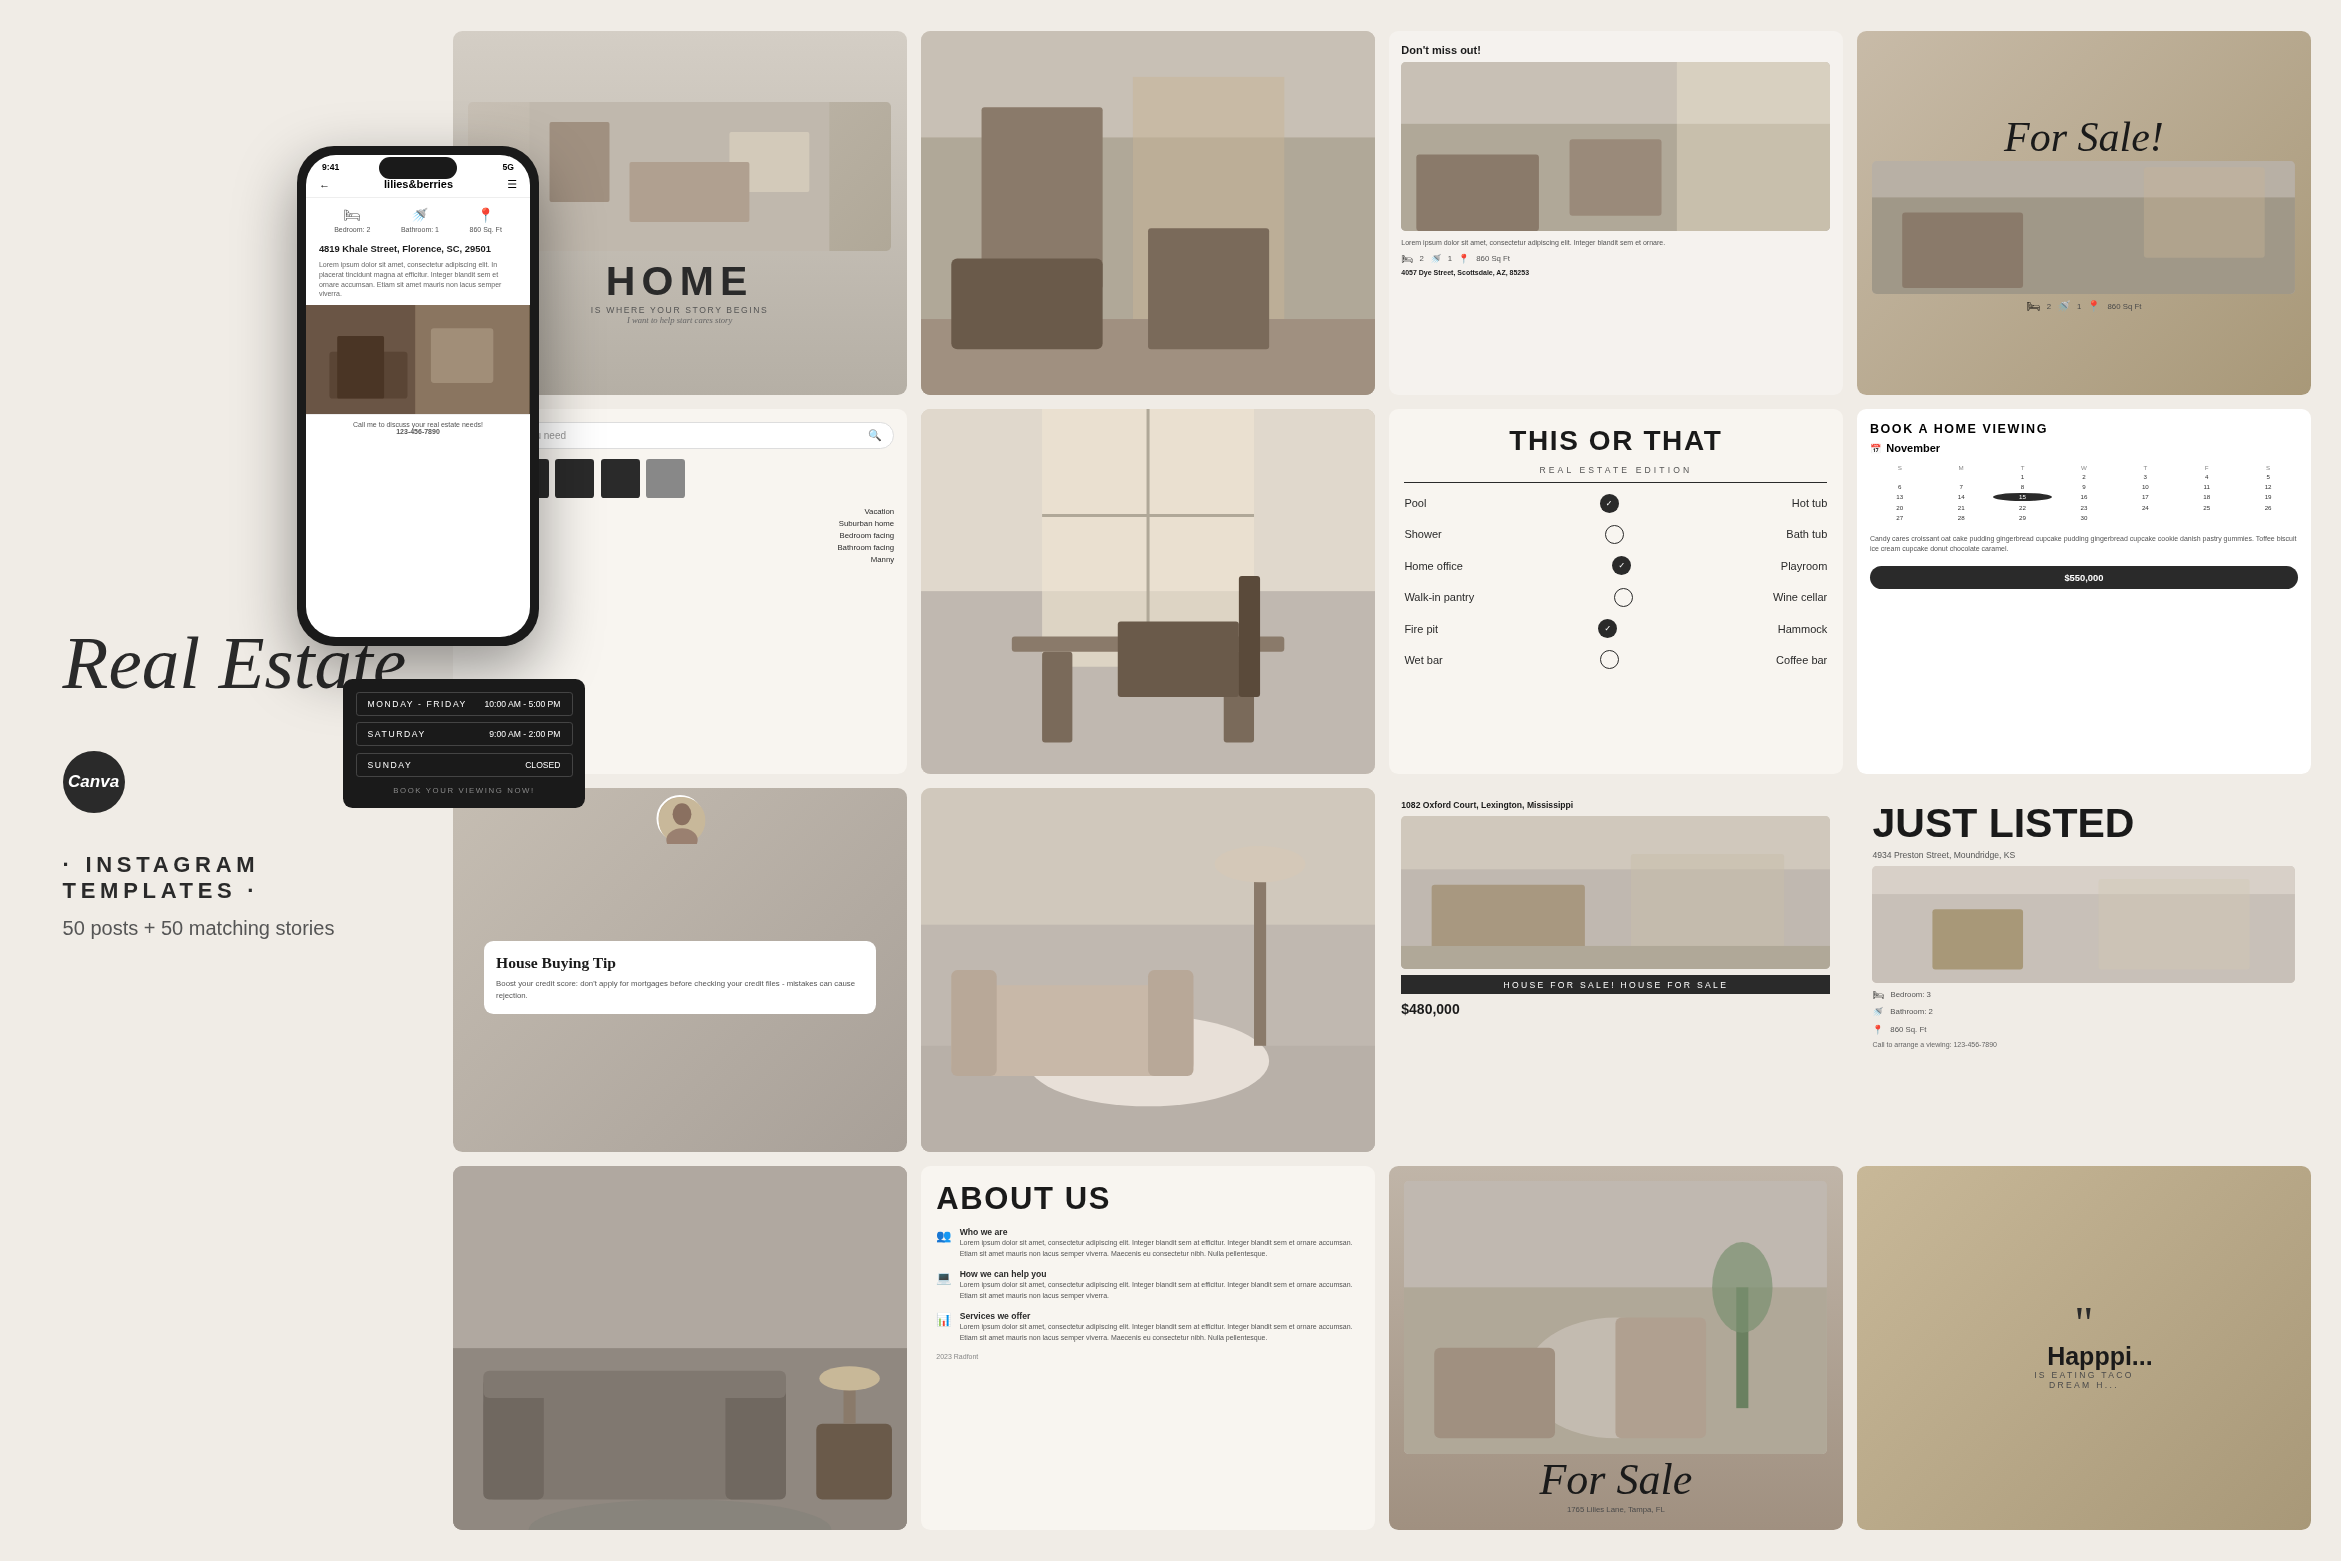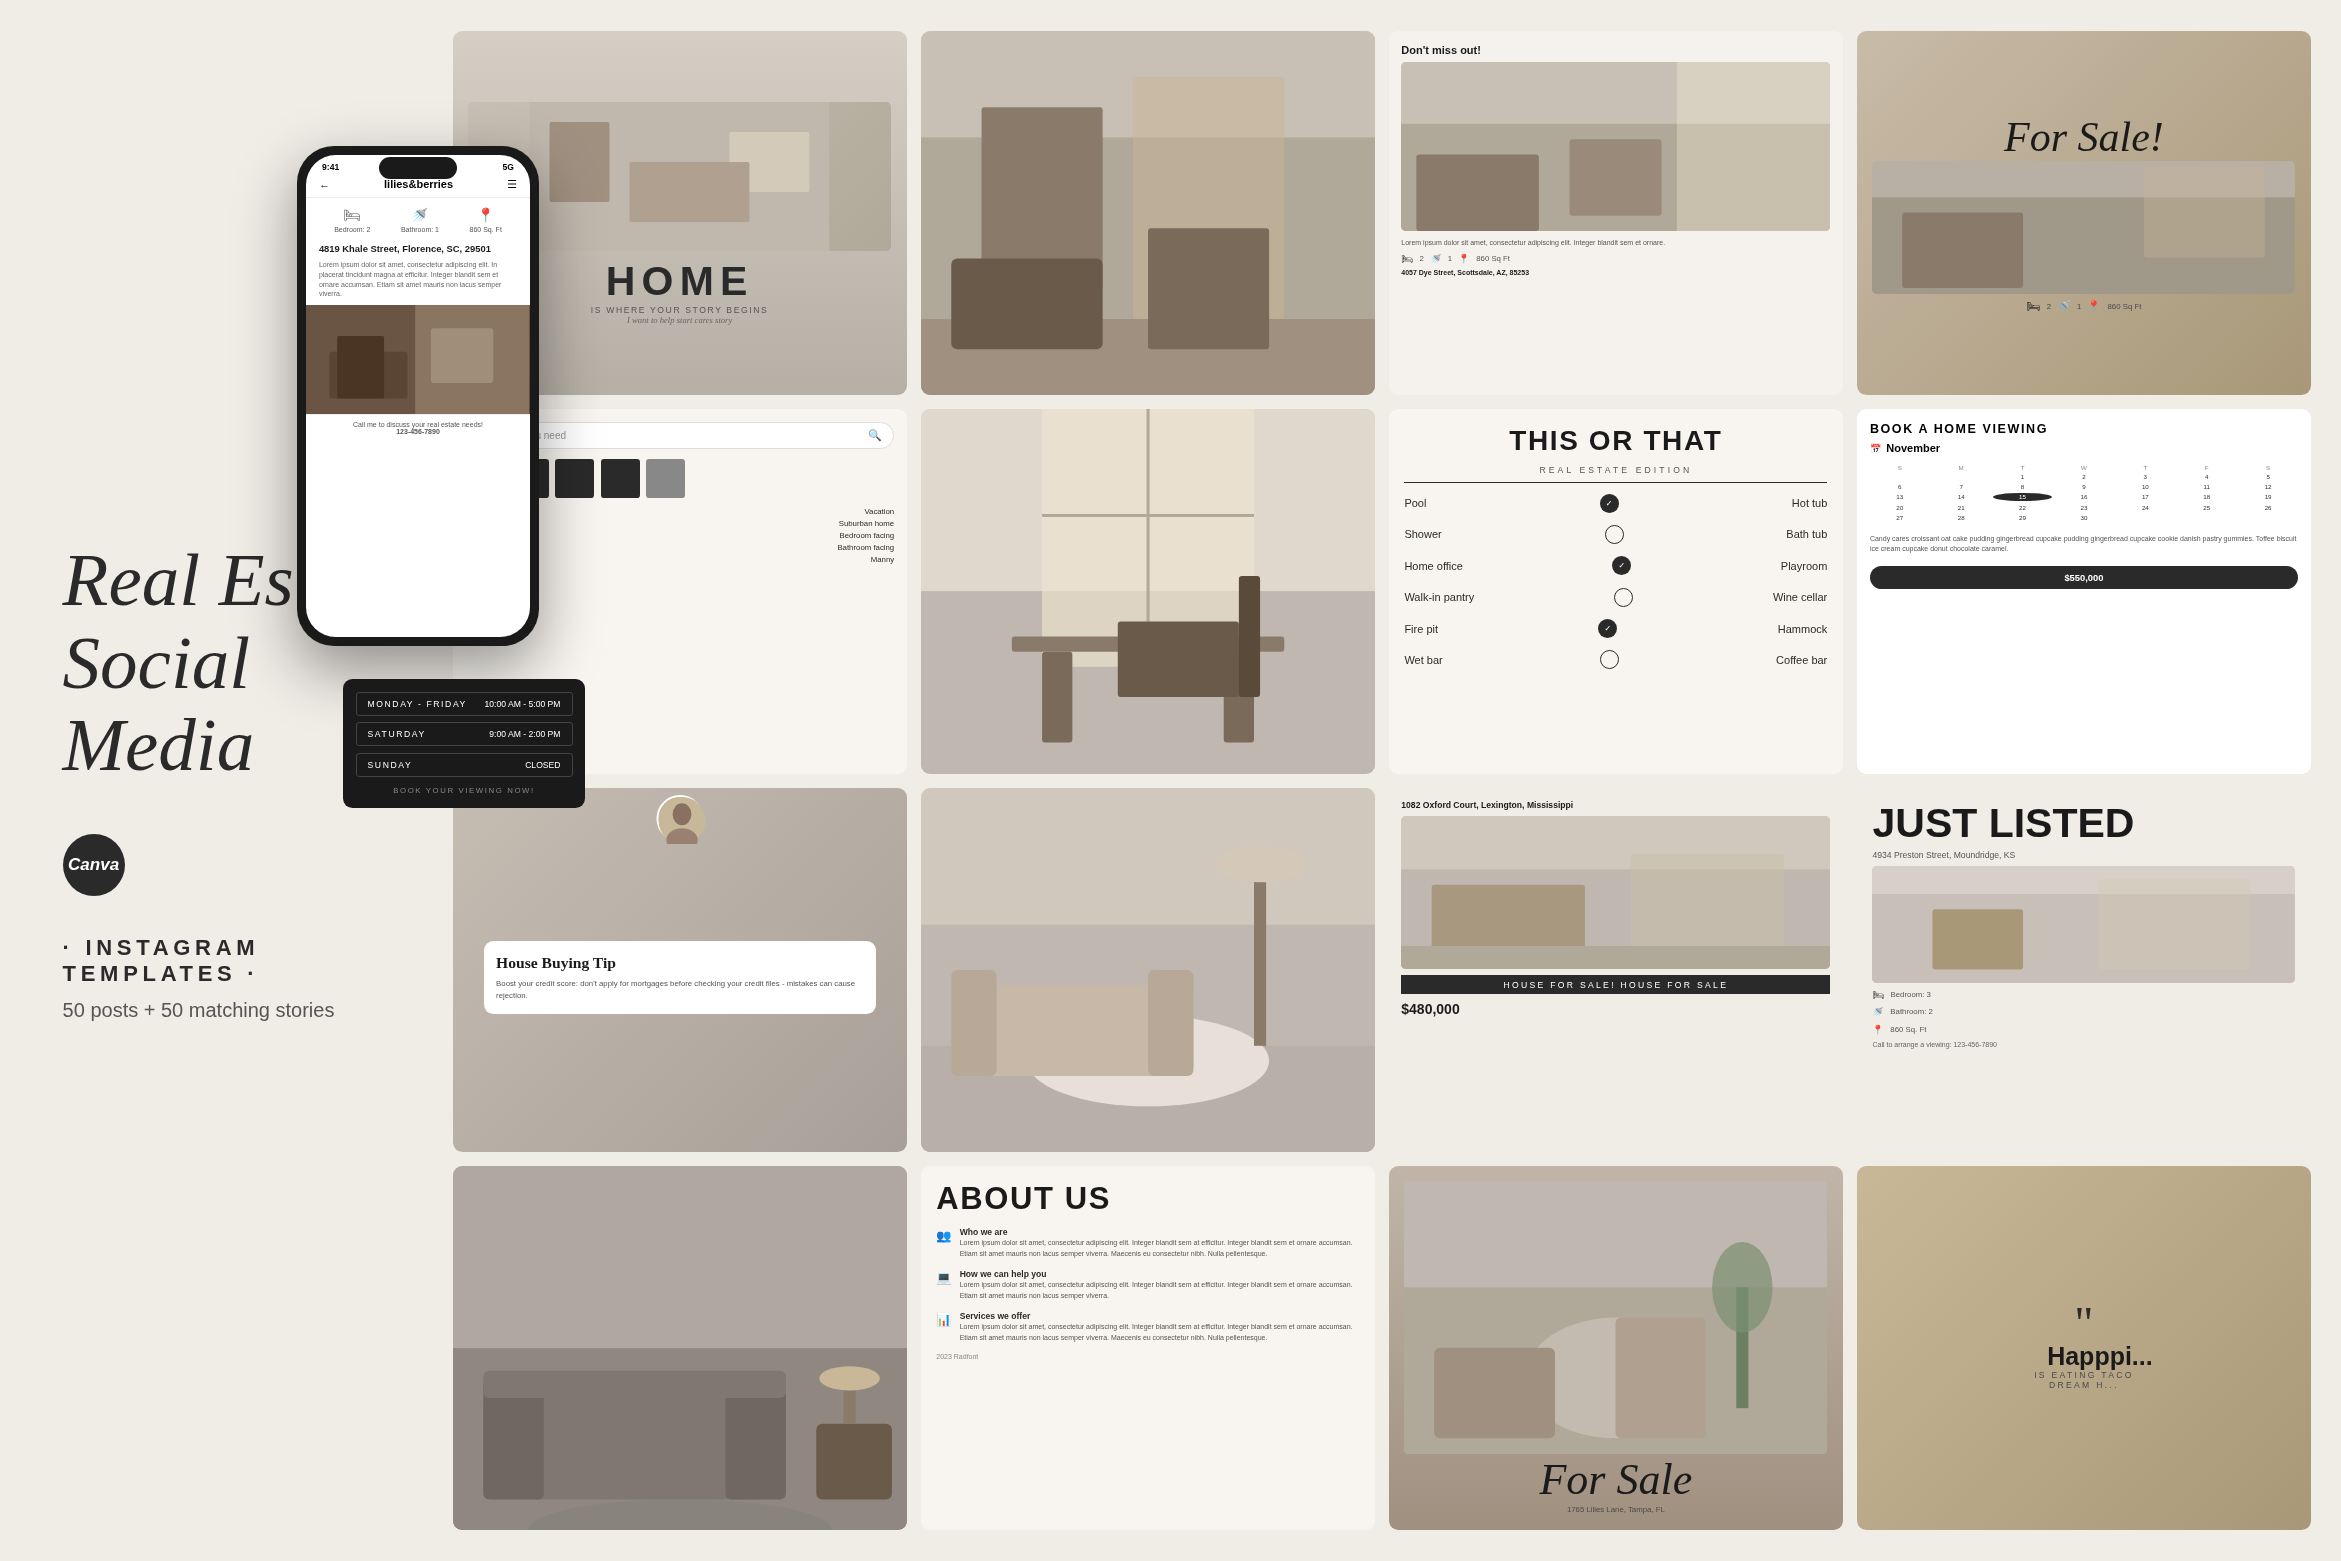--- a/index.html
+++ b/index.html
@@ -619,21 +619,20 @@
       color: white;
       border-radius: 50%;
     }
   </style>
 </head>
 <body>
 
 <div class="left-section">
   <div class="main-title">
     <div>Real Estate</div>
-    <div>Social Media</div>
   </div>
 
   <div class="canva-badge">
     <div class="canva-circle">
       <span>Canva</span>
     </div>
   </div>
 
   <div class="instagram-label">· INSTAGRAM TEMPLATES ·</div>
   <div class="subtitle">50 posts + 50 matching stories</div>

